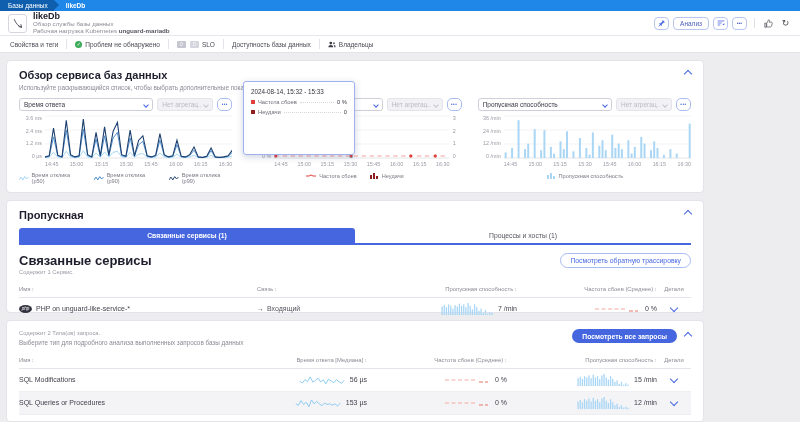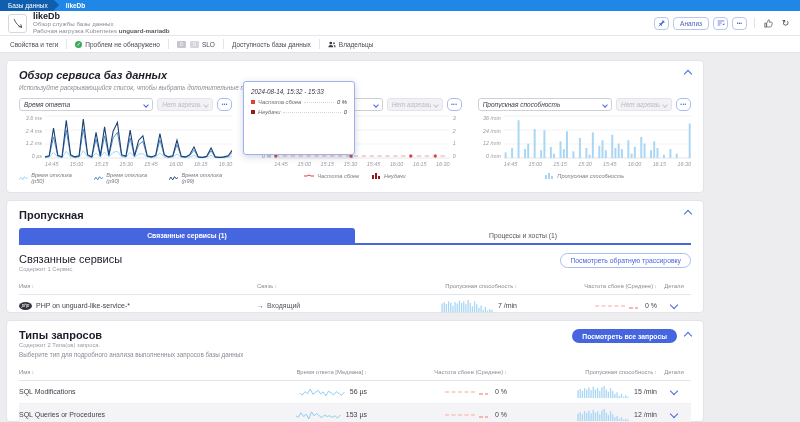--- a/index.html
+++ b/index.html
@@ -72,21 +72,21 @@
   .sq{width:4px;height:4px;flex:none;margin-right:3px;}
   .leader{flex:1;border-bottom:1px dotted #d5d5dd;margin:0 3px;align-self:flex-end;margin-bottom:2px;}
   .tt-val{color:#3a3a46;}
 
   
   .tabs{display:flex;margin-top:7px;border-bottom:2px solid #4666e0;}
   .tab{flex:1;text-align:center;font-size:6.8px;padding:4px 0;color:#55555f;cursor:pointer;}
   .tab.act{background:#4666e0;color:#fff;font-weight:bold;border-radius:3px 3px 0 0;}
 
   .subhead{display:flex;align-items:flex-start;margin-top:8px;}
-  .sh-title{font-size:11px;font-weight:normal;color:#1d1d2c;}
+  .sh-title{font-size:13px;font-weight:bold;color:#1d1d2c;}
   .sh-sub{font-size:5.8px;color:#9a9aa5;margin-top:1px;}
   .btn-outline{border:1px solid #a9bcf2;color:#4666e0;background:#fff;border-radius:8px;font-size:6.8px;padding:3px 9px;cursor:pointer;white-space:nowrap;}
   .btn-primary{border:none;background:#4666e0;color:#fff;border-radius:9px;font-size:6.8px;font-weight:bold;padding:3.5px 10px;cursor:pointer;white-space:nowrap;}
 
   
   .thead,.trow{display:grid;align-items:center;}
   .t2 .thead,.t2 .trow{grid-template-columns:minmax(0,1fr) 110px 150px 140px 34px;}
   .t3 .thead,.t3 .trow{grid-template-columns:minmax(0,1fr) 150px 140px 150px 34px;}
   .thead{font-size:5.9px;color:#8b8b95;border-bottom:1px solid #e4e4ea;padding:4px 0;margin-top:7px;line-height:1.15;}
   .th-r{text-align:right;}
@@ -170,21 +170,21 @@
           <path d="M0.5,7.5 c0,-2 1.3,-3 3,-3 s3,1 3,3 z" fill="#3a3a46"></path>
           <circle cx="7.5" cy="2.4" r="1.3" fill="#6a6a75"></circle>
           <path d="M7.2,4.4 c1.5,0 2.4,1 2.4,3 h-2 z" fill="#6a6a75"></path>
         </svg>
       <span>Владельцы</span>
     </span>
   </div>
 
   <div class="content">
 
-    <div class="card" style="height:133px;font-style:italic;">
+    <div class="card" style="height:133px;">
       <div class="ctitle">Обзор сервиса баз данных</div>
       <span class="corner chev-up"></span>
       <div class="csub">Используйте раскрывающийся список, чтобы выбрать дополнительные показатели.</div>
 
       <div class="charts">
 
         <div>
           <div class="ctrl">
             <div class="sel">
                 <span>Время ответа</span>
@@ -486,21 +486,20 @@
                 <line x1="41" y1="7" x2="44" y2="7" stroke="#eb8b82" stroke-width="1.2"></line>
               </svg>
               <span>0 %</span>
             </span>
           <span class="cell-c"><i class="chev-dn"></i></span>
         </div>
       </div>
     </div>
 
     <div class="card" style="height:102px;margin-bottom:0;">
-      <div class="ctitle">Типы запросов</div>
       <div style="position:absolute;right:12px;top:8px;display:flex;align-items:center;gap:8px;">
         <button class="btn-primary">Посмотреть все запросы</button>
         <span class="chev-up"></span>
       </div>
       <div class="sh-sub">Содержит 2 Типа(ов) запроса.</div>
       <div class="csub">Выберите тип для подробного анализа выполненных запросов базы данных</div>
       <div class="t3">
         <div class="thead">
           <span><span>Имя</span><span class="sort">↕</span></span>
           <span class="th-r"><span>Время ответа [Медиана]</span><span class="sort">↕</span></span>

